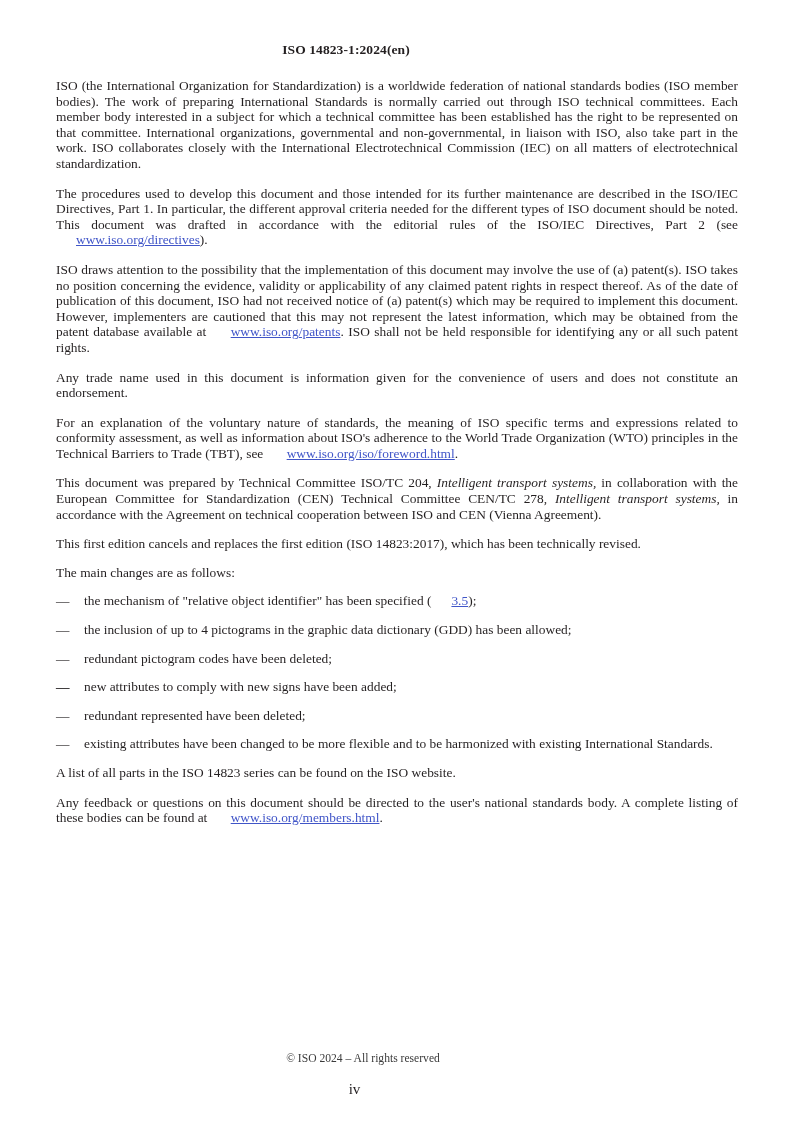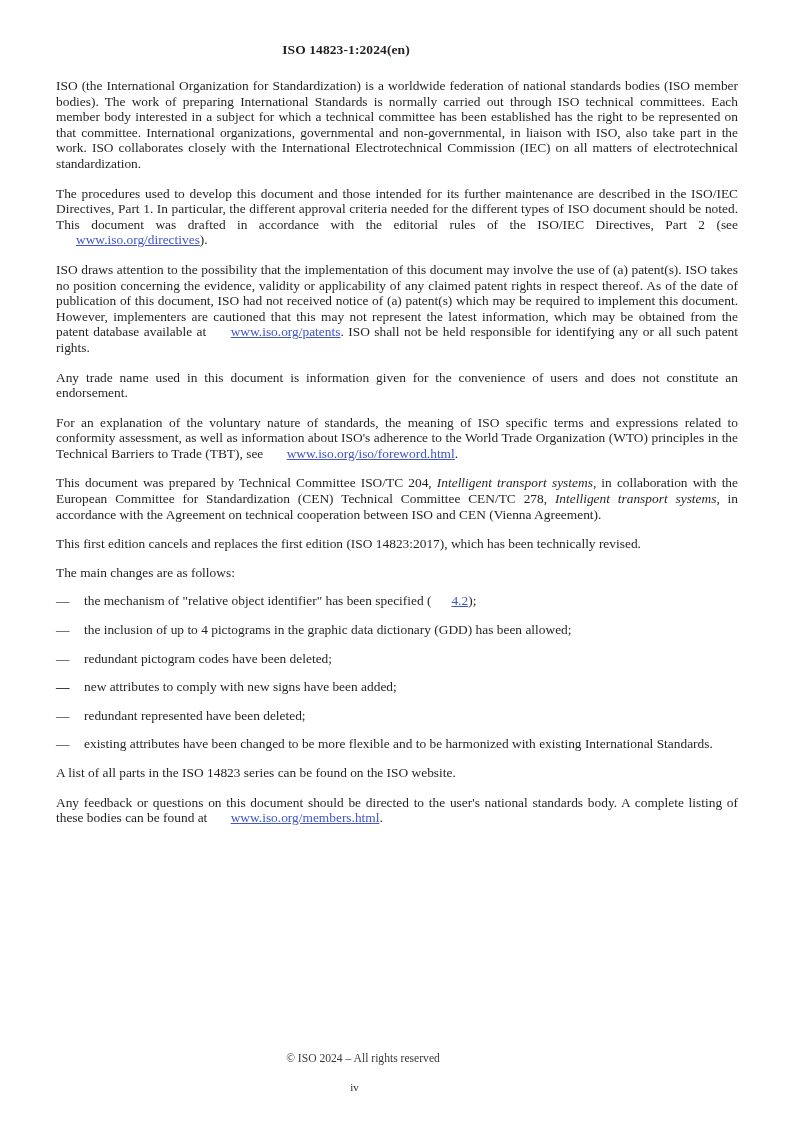--- a/index.html
+++ b/index.html
@@ -108,21 +108,21 @@
     text-align: center;
     font-size: 11.6px;
     color: #3a3a3a;
   }
   .footer-pagenum {
     position: absolute;
     top: 1081px;
     left: 0;
     width: 709px;
     text-align: center;
-    font-size: 11px;
+    font-size: 15px;
     color: #231f20;
   }
 </style>
 </head>
 <body>
 
 <div class="page">
 
   <div class="running-header">ISO 14823-1:2024(en)</div>
 
@@ -156,21 +156,21 @@
     <p class="body-para tight">
       <span>This first edition cancels and replaces the first edition (ISO 14823:2017), which has been technically revised.</span>
     </p>
 
     <p class="body-para tight">
       <span>The main changes are as follows:</span>
     </p>
 
     <ul class="list-block">
       <li class="list-item">
-        <span class="dash">—</span><span>the mechanism of "relative object identifier" has been specified (</span><a class="doclink" href="#">4.2</a><span>);</span>
+        <span class="dash">—</span><span>the mechanism of "relative object identifier" has been specified (</span><a class="doclink" href="#">3.5</a><span>);</span>
       </li>
       <li class="list-item">
         <span class="dash">—</span><span>the inclusion of up to 4 pictograms in the graphic data dictionary (GDD) has been allowed;</span>
       </li>
       <li class="list-item">
         <span class="dash">—</span><span>redundant pictogram codes have been deleted;</span>
       </li>
       <li class="list-item">
         <span class="dash">—</span>
       </li>

